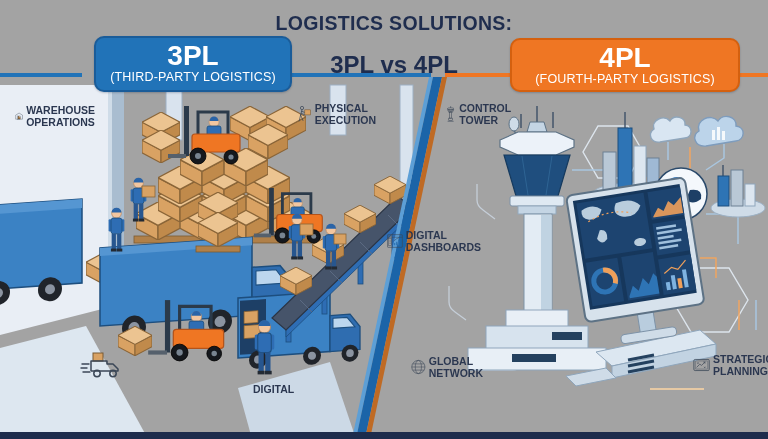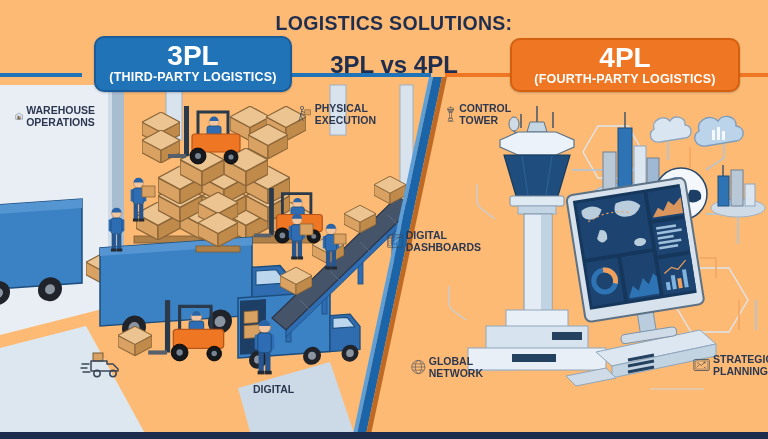--- a/index.html
+++ b/index.html
@@ -1,27 +1,27 @@
 <!DOCTYPE html>
 <html><head>
 <meta charset="utf-8">
 <style>
   html,body{margin:0;padding:0;background:#fff;}
-  .stage{position:relative;width:768px;height:439px;background:#fdba74;overflow:hidden;
+  .stage{position:relative;width:768px;height:439px;background:#a3a3a3;overflow:hidden;
          font-family:"Liberation Sans",sans-serif;}
   .scene{position:absolute;left:0;top:0;width:768px;height:439px;}
   
   .title{position:absolute;left:250px;top:12px;width:288px;text-align:center;color:#1f2d4e;}
   .title .l1{font-size:19.5px;font-weight:800;letter-spacing:.3px;}
   .title .l2{font-size:24px;font-weight:700;margin-top:16px;}
   
   .banner{position:absolute;border-radius:10px;text-align:center;color:#fff;
           box-shadow:0 1px 2px rgba(20,40,70,.25);padding-top:3px;box-sizing:border-box;}
   .banner .big{font-size:28px;font-weight:800;line-height:1.05;}
-  .banner .sub{font-size:12.5px;font-weight:700;letter-spacing:.2px;}
+  .banner .sub{font-size:12.5px;font-weight:400;letter-spacing:.2px;}
   .banner-3pl{left:94px;top:36px;width:198px;height:56px;background:#2173b8;border:2px solid #1a5c99;}
   .banner-4pl{left:510px;top:38px;width:230px;height:54px;background:#ef7623;border:2px solid #d4600f;}
   
   .lab{position:absolute;display:flex;flex-direction:row;align-items:center;gap:3px;
        text-align:left;font-weight:700;font-size:10.5px;line-height:1.18;color:#2b3750;}
   .lab svg{display:block;}
   .bottom-bar{position:absolute;left:0;bottom:0;width:768px;height:7px;background:#1d2c4c;}
 </style>
 </head>
 <body>

